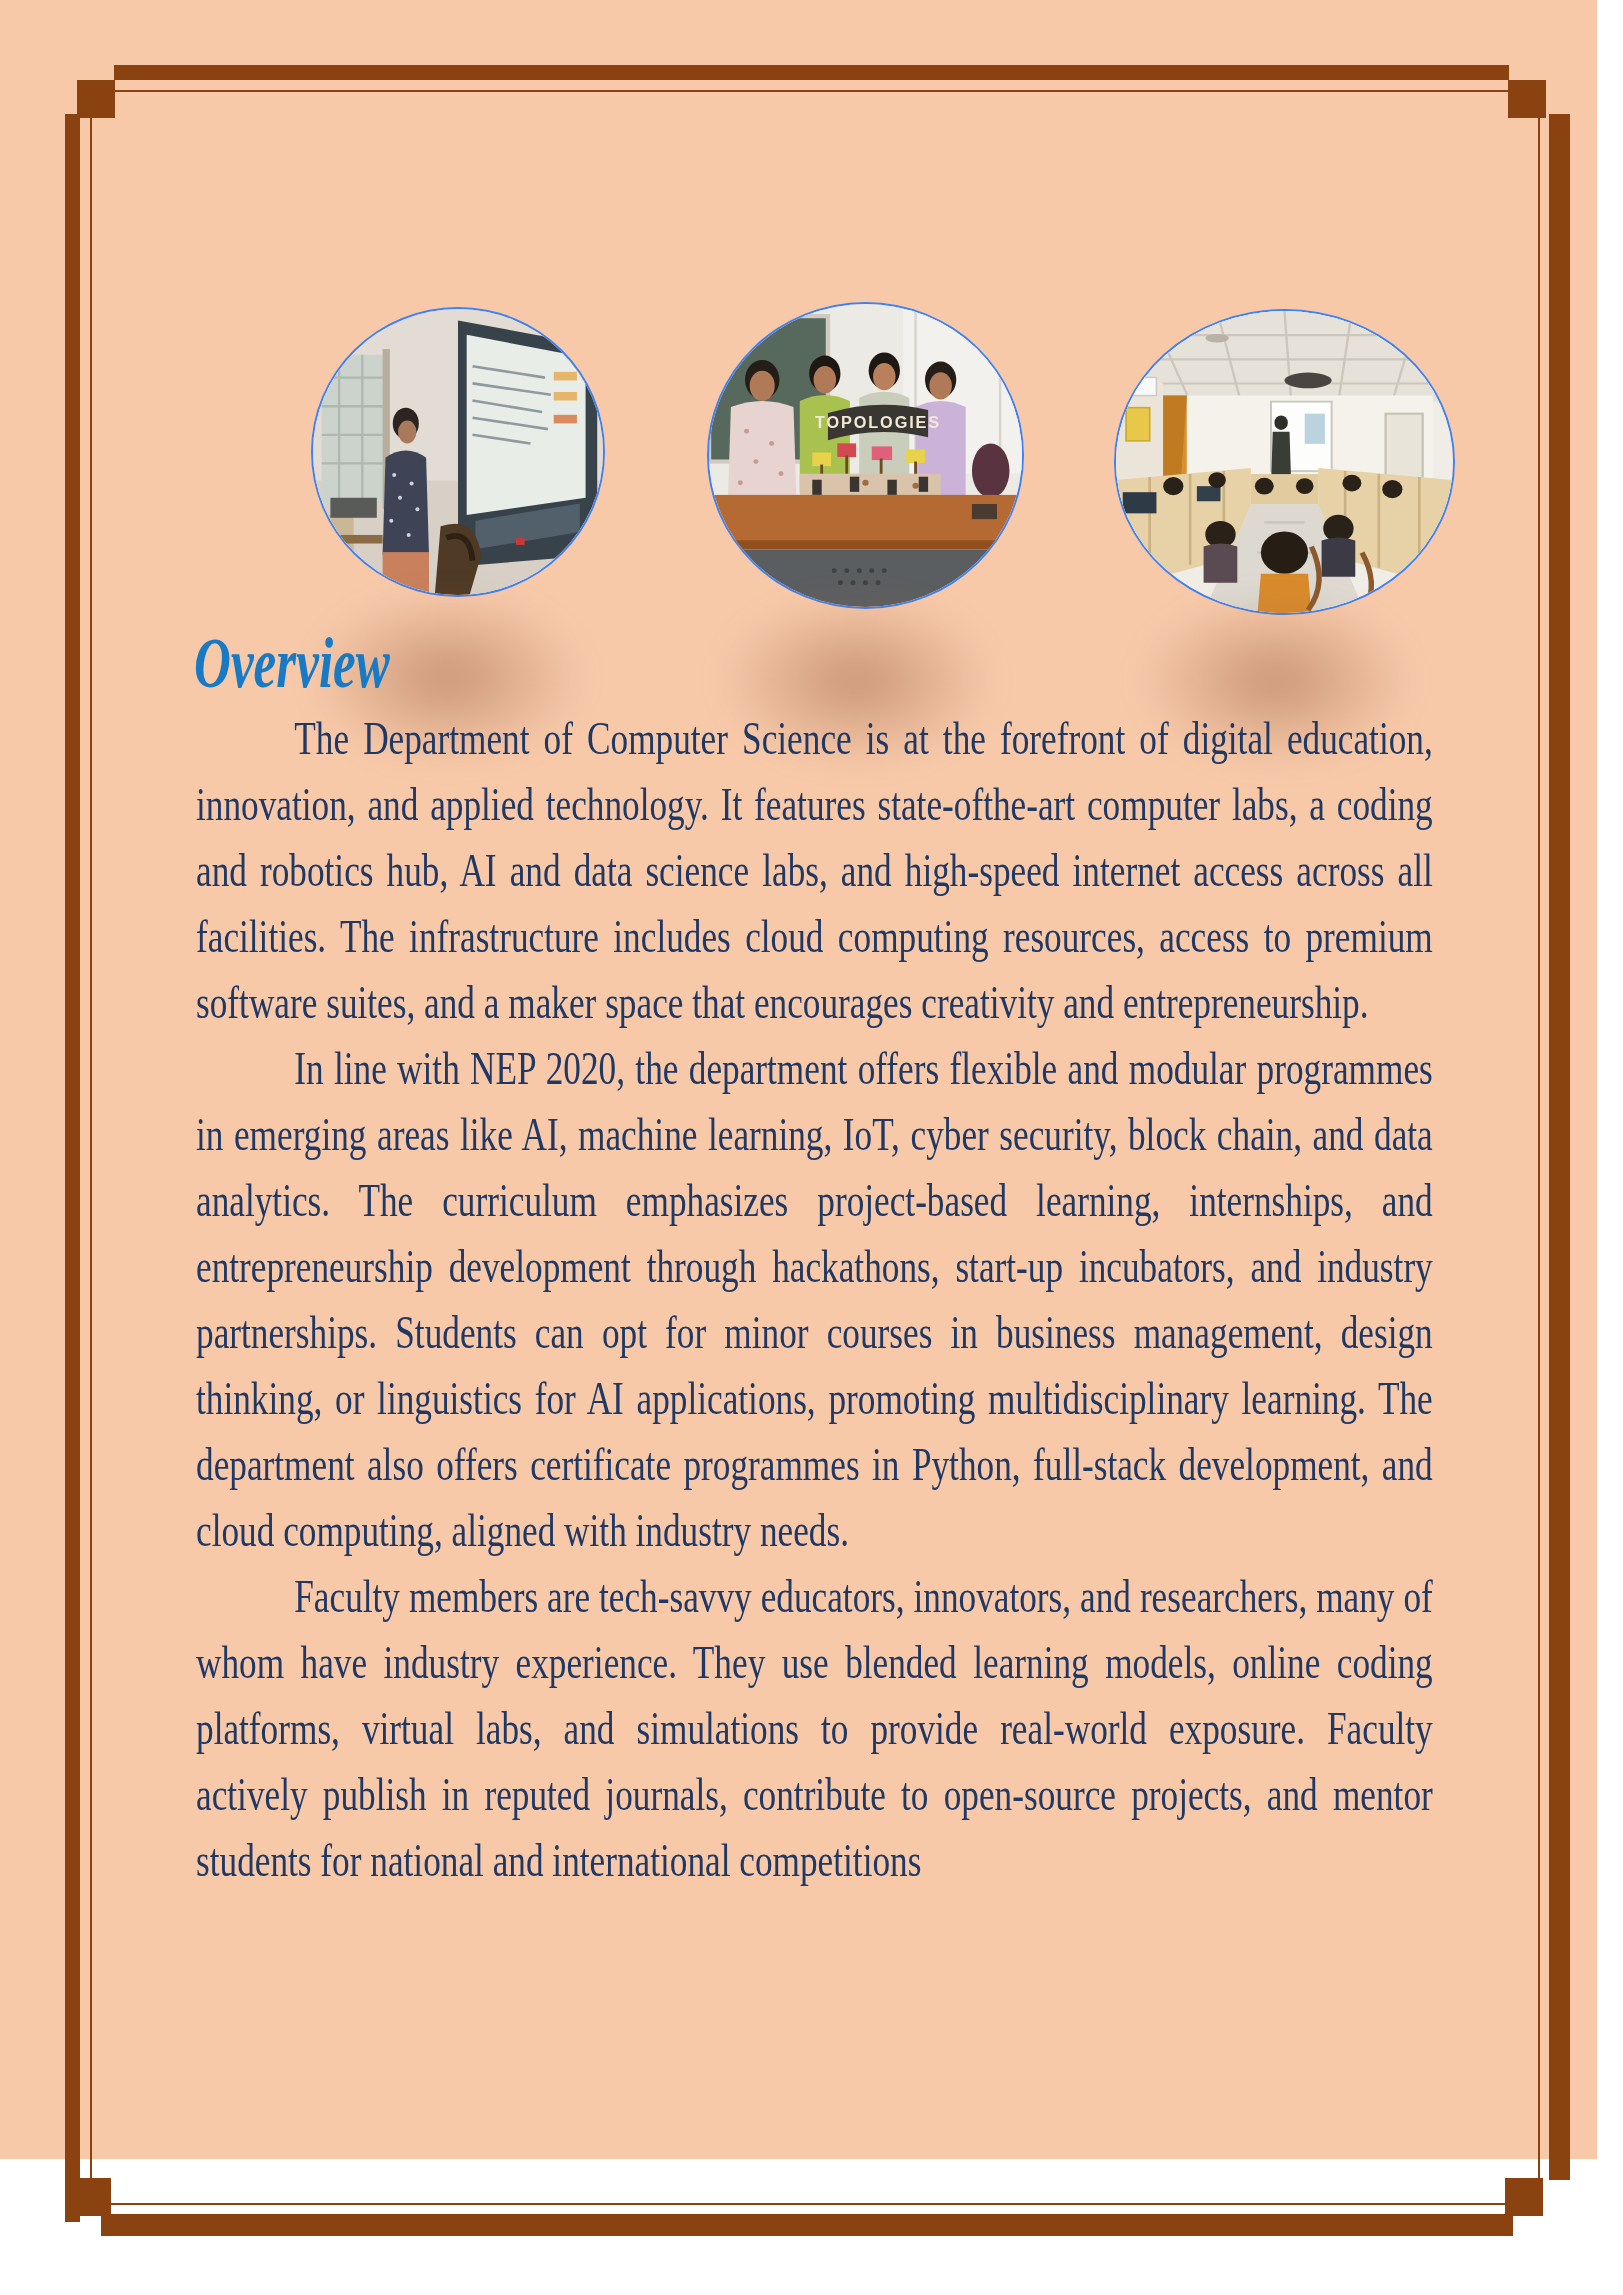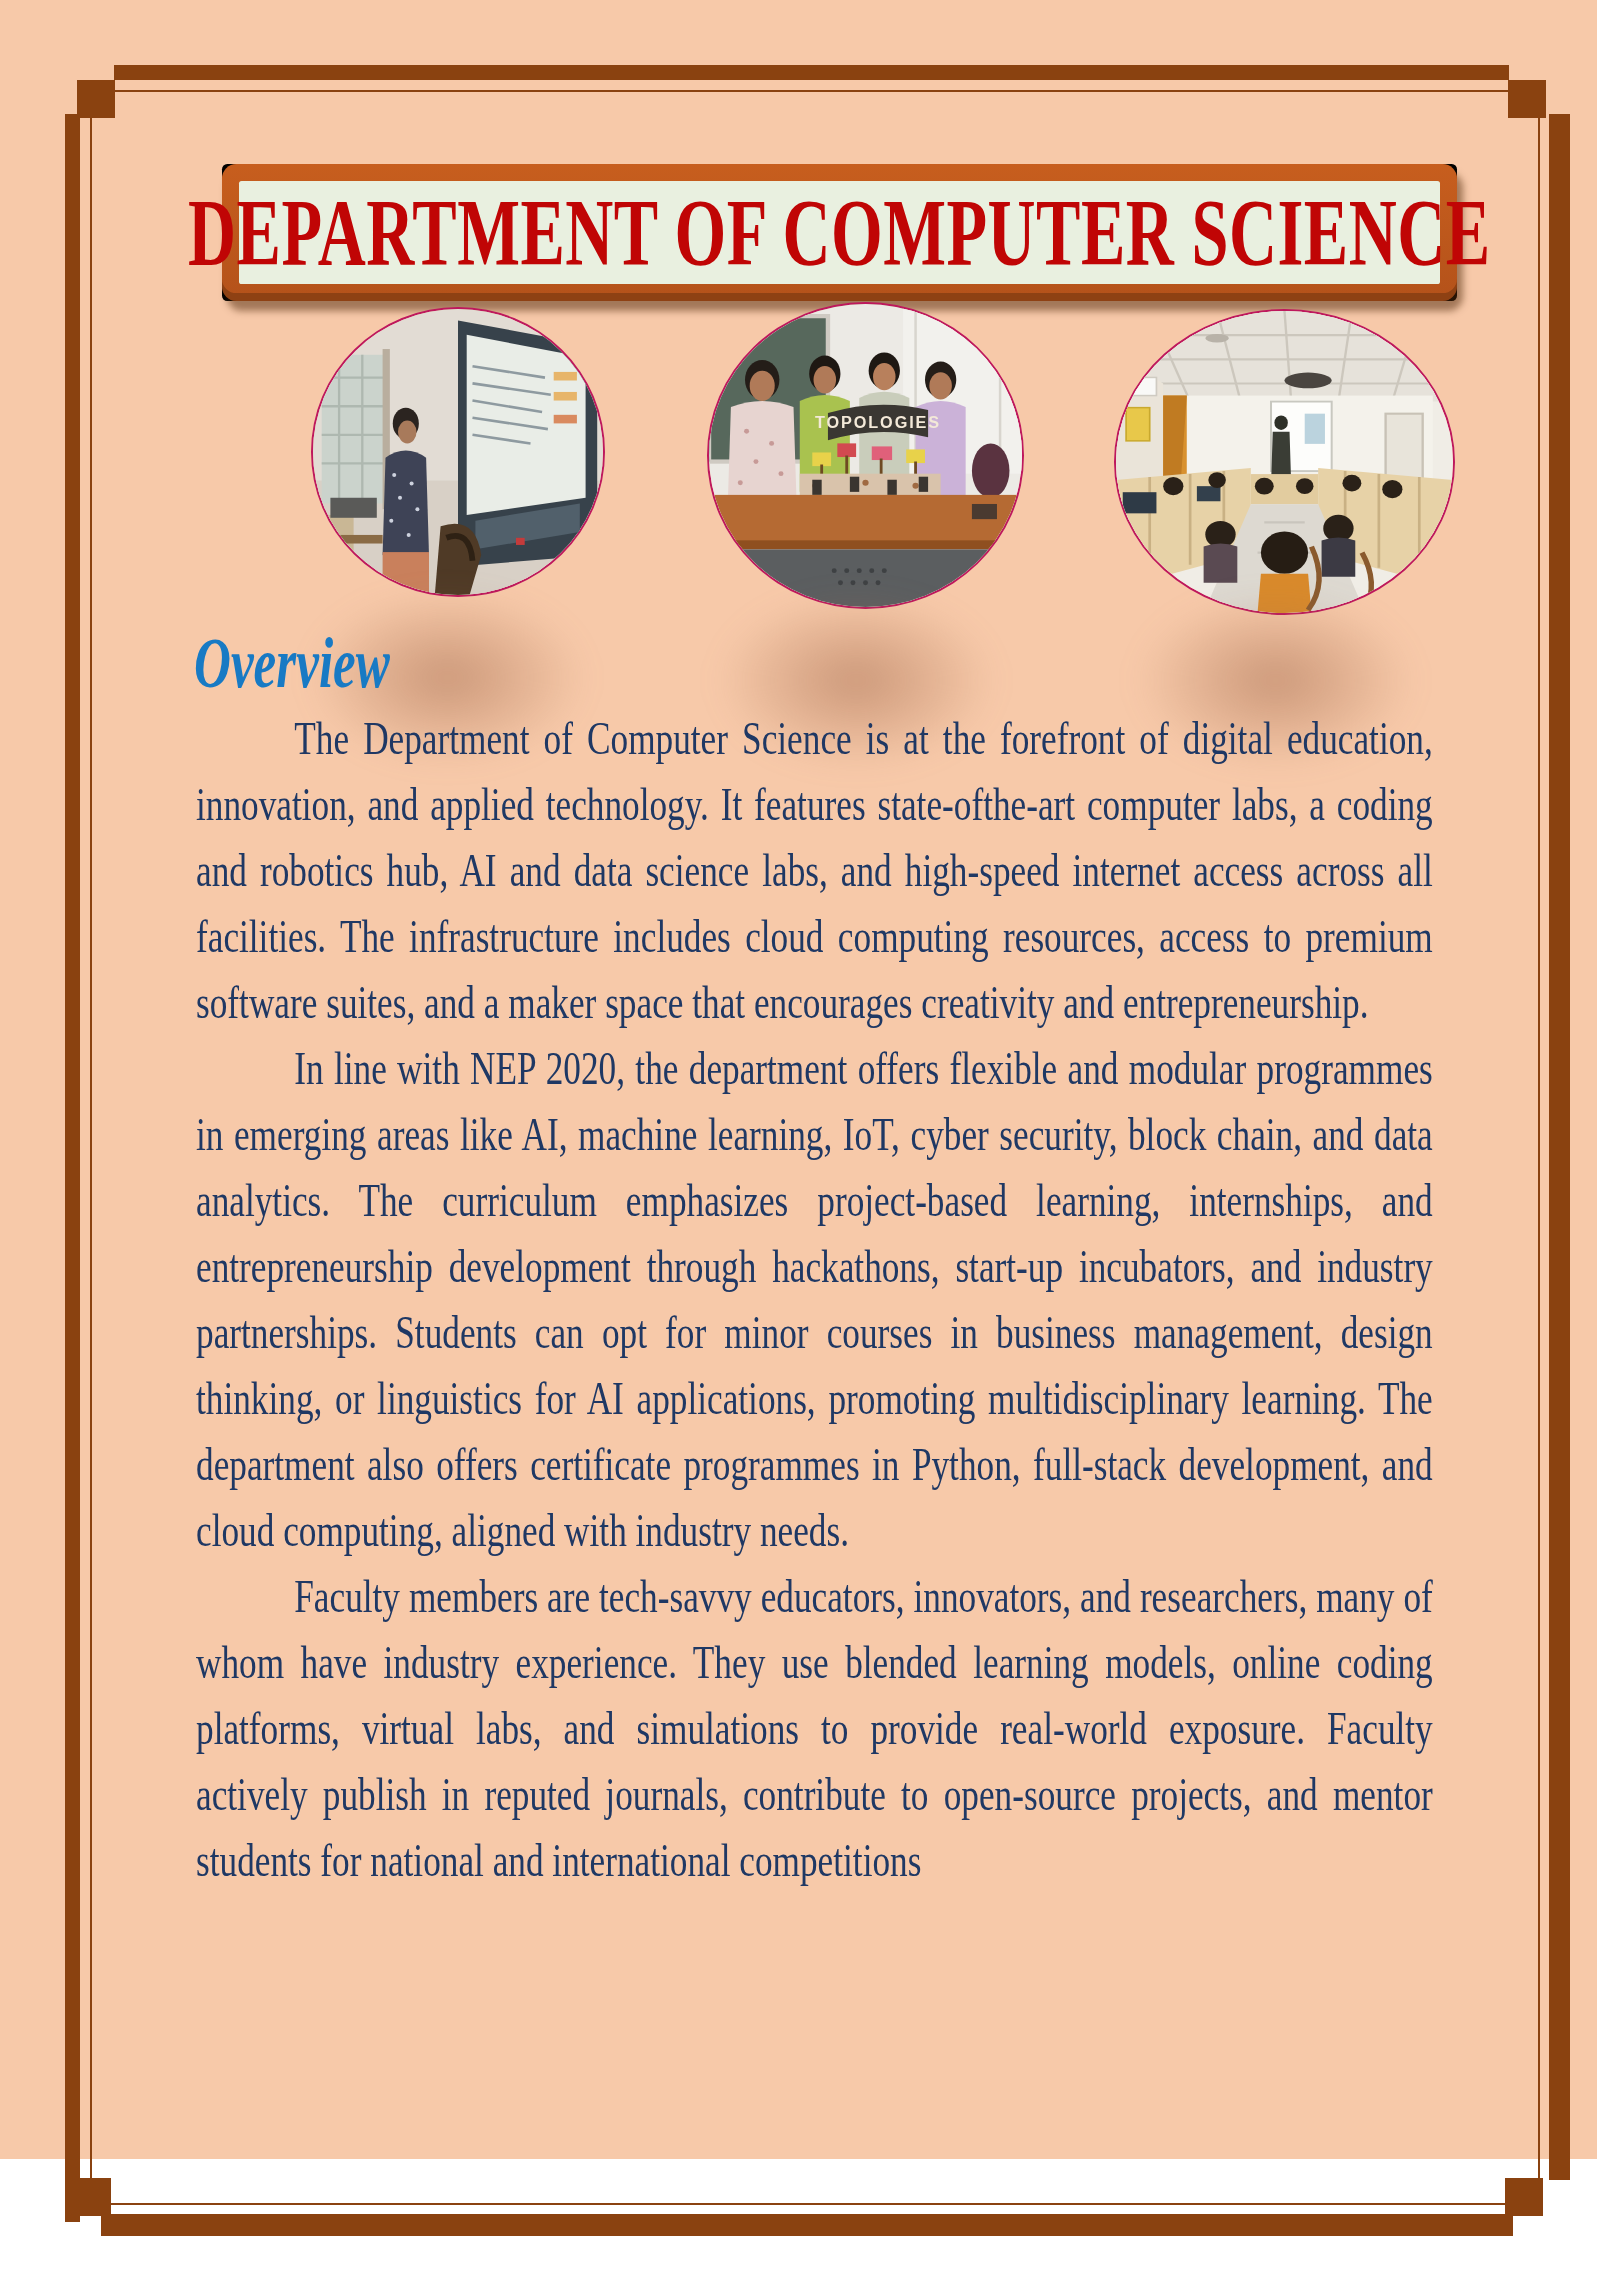--- a/index.html
+++ b/index.html
@@ -26,21 +26,21 @@
   .banner-black{position:absolute;inset:0;background:#000000;border-radius:5.2px;}
   .banner{position:absolute;inset:0;background:linear-gradient(#C75E1E,#B4521A);
           border-radius:14.4px;box-shadow:5.2px 9.2px 7.9px rgba(80,40,10,0.5),
           inset 0 -7.9px 0 rgba(95,45,10,0.45);}
   .banner-inner{position:absolute;left:17px;top:17px;right:17px;bottom:17px;
           background:#E9F0E0;border-radius:2.6px;display:flex;align-items:center;justify-content:center;}
   .banner-title{color:#C00505;font-weight:bold;font-size:95px;white-space:nowrap;
           transform:scaleX(0.70);letter-spacing:0.7px;}
 
   
-  .photo{position:absolute;border-radius:50%;overflow:hidden;border:2px solid #be185d;box-sizing:border-box;}
+  .photo{position:absolute;border-radius:50%;overflow:hidden;border:2px solid #3b82f6;box-sizing:border-box;}
   .ph1{left:311px;top:307px;width:294px;height:290px;}
   .ph2{left:707px;top:302px;width:317px;height:307px;}
   .ph3{left:1114px;top:309px;width:341px;height:306px;}
   .photo svg{display:block;width:100%;height:100%;}
 
   
   .smudge{position:absolute;width:281px;height:177px;border-radius:50%;
           background:radial-gradient(ellipse at center, rgba(168,112,82,0.55), rgba(168,112,82,0) 70%);
           filter:blur(14.4px);}
   .sm1{left:307px;top:589px;}
@@ -68,28 +68,20 @@
     <div class="frame-bar bar-top"></div>
     <div class="frame-bar bar-left"></div>
     <div class="frame-bar bar-right"></div>
     <div class="frame-bar bar-bottom"></div>
     <div class="corner c-tl"></div>
     <div class="corner c-tr"></div>
     <div class="corner c-bl"></div>
     <div class="corner c-br"></div>
   </div>
 
-  <div class="banner-wrap">
-    <div class="banner-black"></div>
-    <div class="banner">
-      <div class="banner-inner">
-        <span class="banner-title">DEPARTMENT OF COMPUTER SCIENCE</span>
-      </div>
-    </div>
-  </div>
 
   <div class="photo ph1">
     <svg viewBox="0 0 100 100" preserveAspectRatio="none">
       <rect x="0" y="0" width="100" height="100" fill="#E2DCD4"></rect>
       <rect x="0" y="60" width="100" height="40" fill="#D8D0C6"></rect>
 
       <rect x="3" y="16" width="22" height="52" fill="#CBD3CC"></rect>
       <g stroke="#AEB8B0" stroke-width="0.8">
         <line x1="3" y1="24" x2="25" y2="24"></line>
           <line x1="3" y1="34" x2="25" y2="34"></line>

